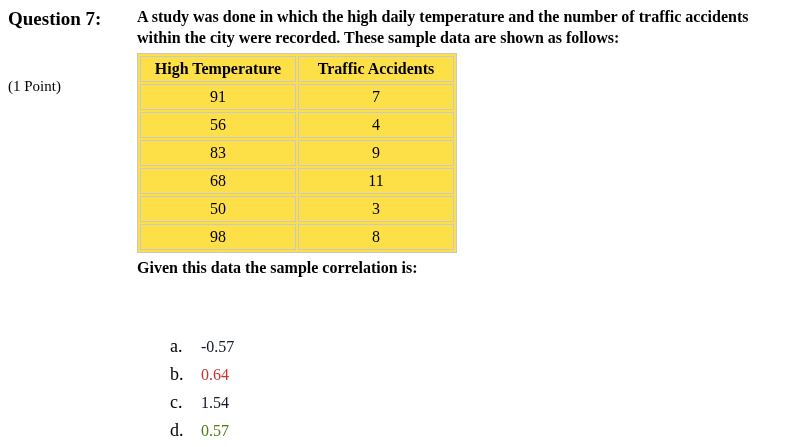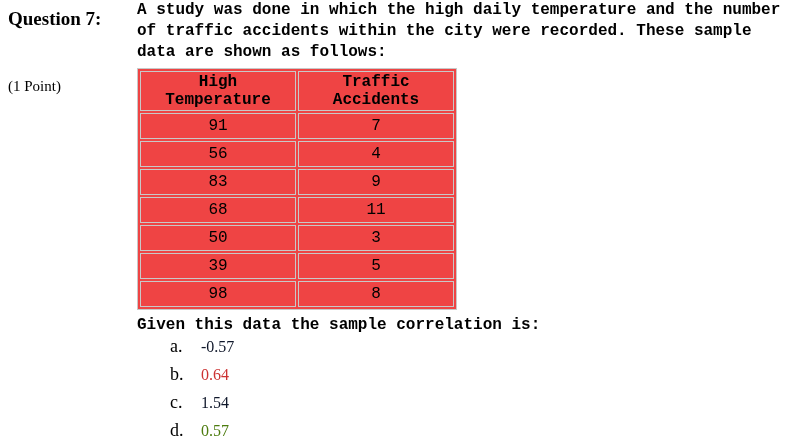--- a/index.html
+++ b/index.html
@@ -28,36 +28,35 @@
   .q-points {
     position: absolute;
     left: 8px;
     top: 78px;
     font-size: 15px;
     white-space: nowrap;
   }
   .main {
     position: absolute;
     left: 137px;
-    top: 0;
+    top: 6px;
     width: 648px;
-    font-family: Liberation Mono, monospace;
   }
   .prompt {
     font-size: 16px;
     font-weight: bold;
     line-height: 21px;
     max-width: 648px;
   }
   table.data-table {
     border-collapse: separate;
     border-spacing: 2px;
     margin-top: 5px;
     margin-left: 0px;
-    background: #ef4444;
+    background: #fde047;
     border: 1px solid #c8c8c8;
   }
   table.data-table th,
   table.data-table td {
     border: 1px solid #c8c8c8;
     text-align: center;
     font-size: 16px;
     padding: 1px 6px;
     height: 22px;
   }
@@ -131,24 +130,20 @@
         </tr>
         <tr>
           <td>68</td>
           <td>11</td>
         </tr>
         <tr>
           <td>50</td>
           <td>3</td>
         </tr>
         <tr>
-          <td>39</td>
-          <td>5</td>
-        </tr>
-        <tr>
           <td>98</td>
           <td>8</td>
         </tr>
       </tbody>
     </table>
 
     <div class="sub-prompt">Given this data the sample correlation is:</div>
 
   </div>
 

